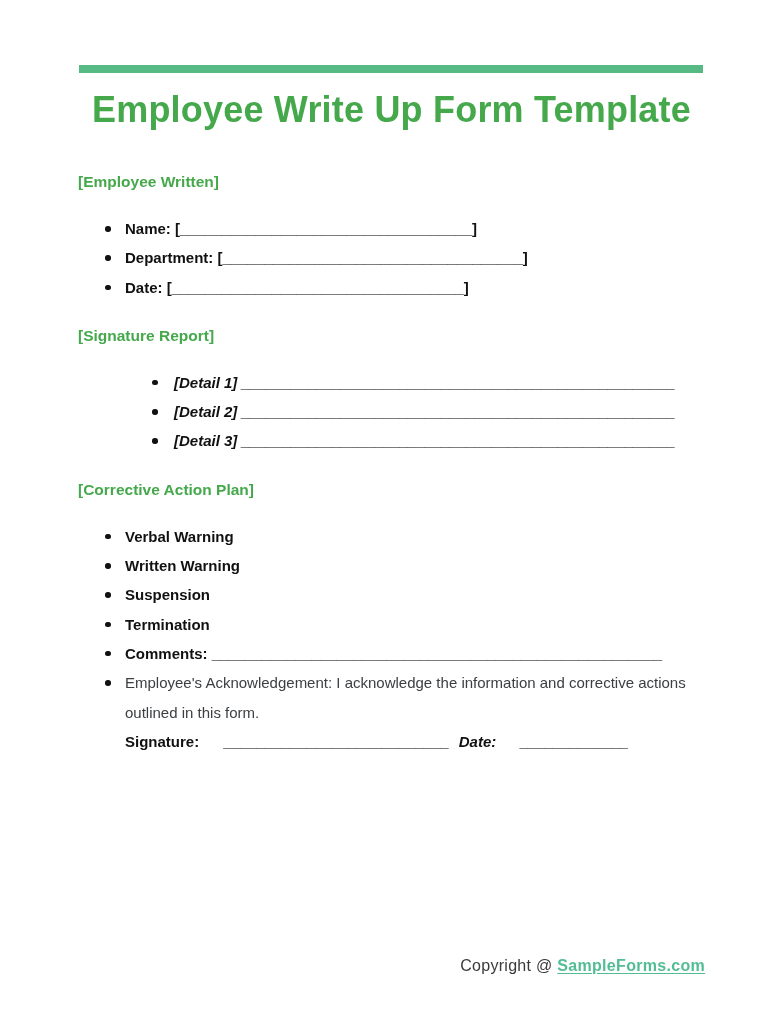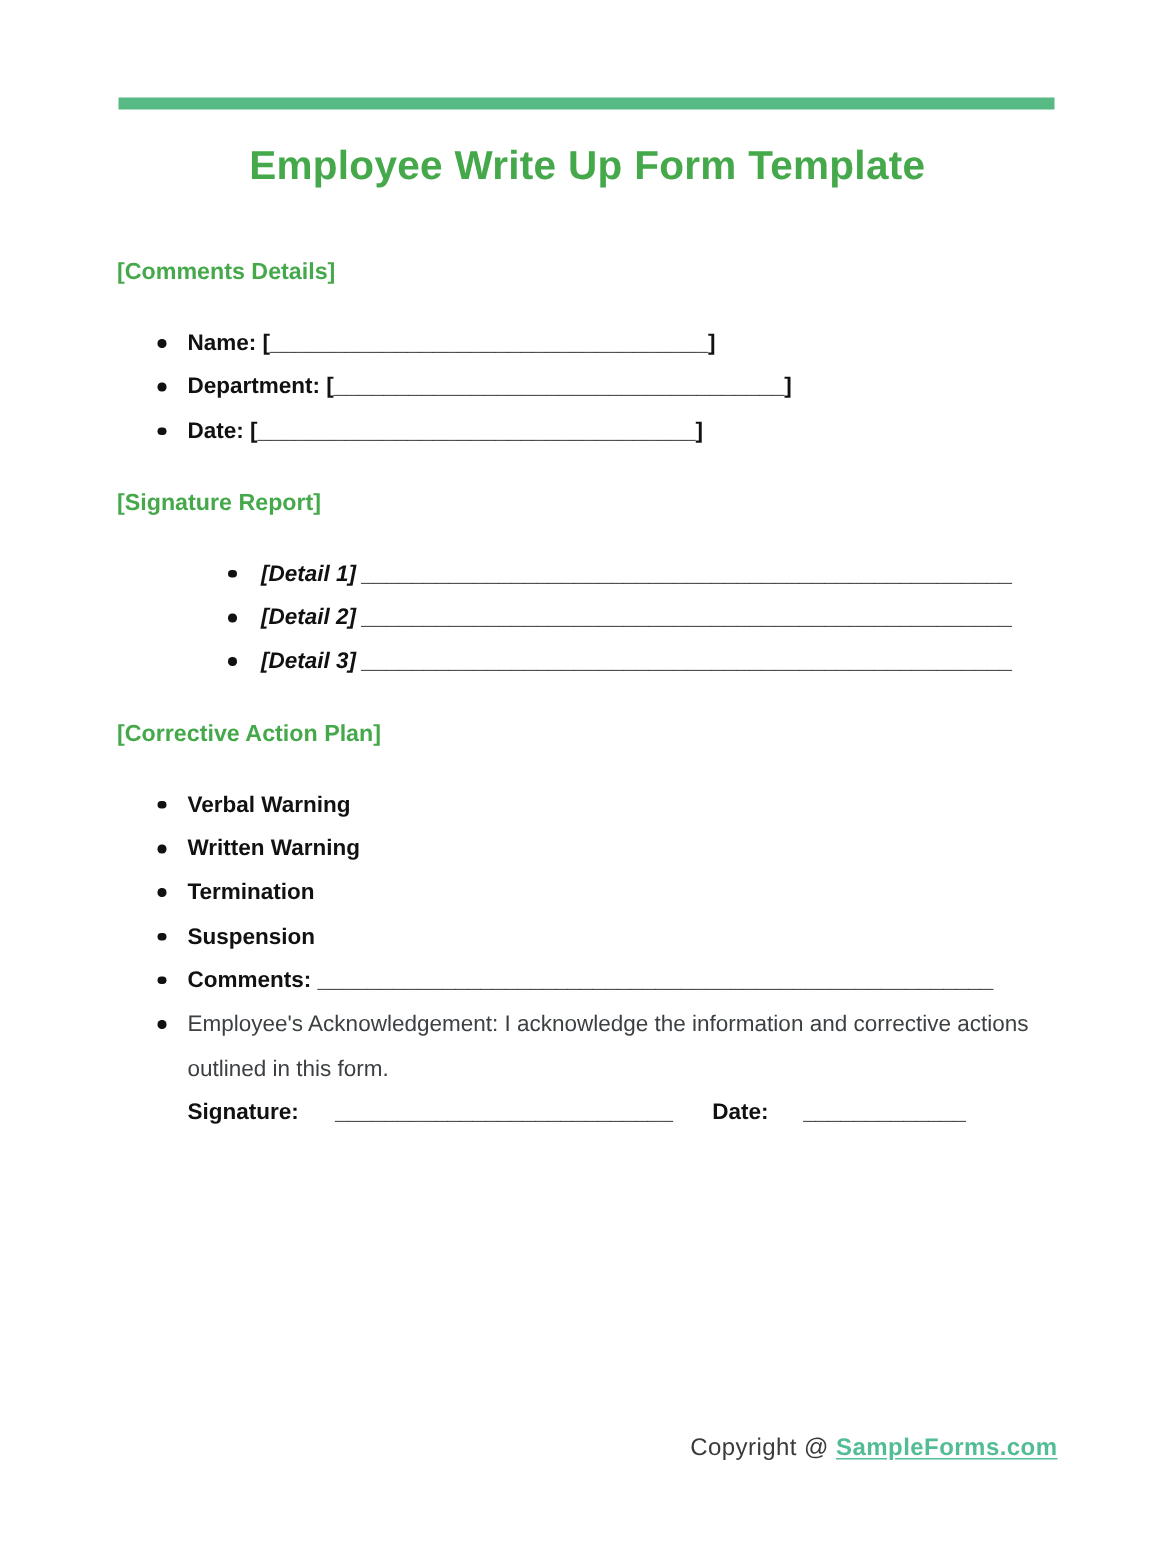--- a/index.html
+++ b/index.html
@@ -25,21 +25,21 @@
     width:624px;height:8px;
     background:var(--bar);
   }
   .content{
     position:absolute;
     left:78px;top:0;
     width:627px;
   }
   h1.doc-title{
     margin:95px 0 0 0;
-    font-size:27px;
+    font-size:36px;
     line-height:30px;
     font-weight:bold;
     text-align:center;
     color:var(--accent);
     letter-spacing:0.2px;
   }
   section h2{
     font-size:15.5px;
     line-height:18px;
     font-weight:bold;
@@ -106,21 +106,21 @@
 </head>
 <body>
 
 <div class="top-bar"></div>
 
 <div class="content">
 
   <h1 class="doc-title">Employee Write Up Form Template</h1>
 
   <section>
-    <h2>[Comments Details]</h2>
+    <h2>[Employee Written]</h2>
     <ul>
       <li>Name: [___________________________________]</li>
       <li>Department: [____________________________________]</li>
       <li>Date: [___________________________________]</li>
     </ul>
   </section>
 
   <section>
     <h2>[Signature Report]</h2>
     <ul class="nested" style="padding-left:96px;">
@@ -128,34 +128,34 @@
       <li>[Detail 2] ____________________________________________________</li>
       <li>[Detail 3] ____________________________________________________</li>
     </ul>
   </section>
 
   <section>
     <h2>[Corrective Action Plan]</h2>
     <ul>
       <li>Verbal Warning</li>
       <li>Written Warning</li>
+      <li>Suspension</li>
       <li>Termination</li>
-      <li>Suspension</li>
       <li>Comments: ______________________________________________________</li>
     </ul>
   </section>
 
   <section>
     <ul>
       <li class="para-item">
         <span>Employee's Acknowledgement: I acknowledge the information and corrective actions outlined in this form.</span>
         <div class="signature-row">
           <span style="margin-right: 20px;">Signature:</span>
-          <span style="margin-right: 22px;">___________________________</span>
-          <span style="margin-right: 19px;">Date:</span>
+          <span style="margin-right: 6px;">___________________________</span>
+          <span style="margin-right: 19px; font-style: italic;">Date:</span>
           <span>_____________</span>
         </div>
       </li>
     </ul>
   </section>
 
 </div>
 
 <div class="footer">
   <span>Copyright @ </span><a href="#">SampleForms.com</a>

